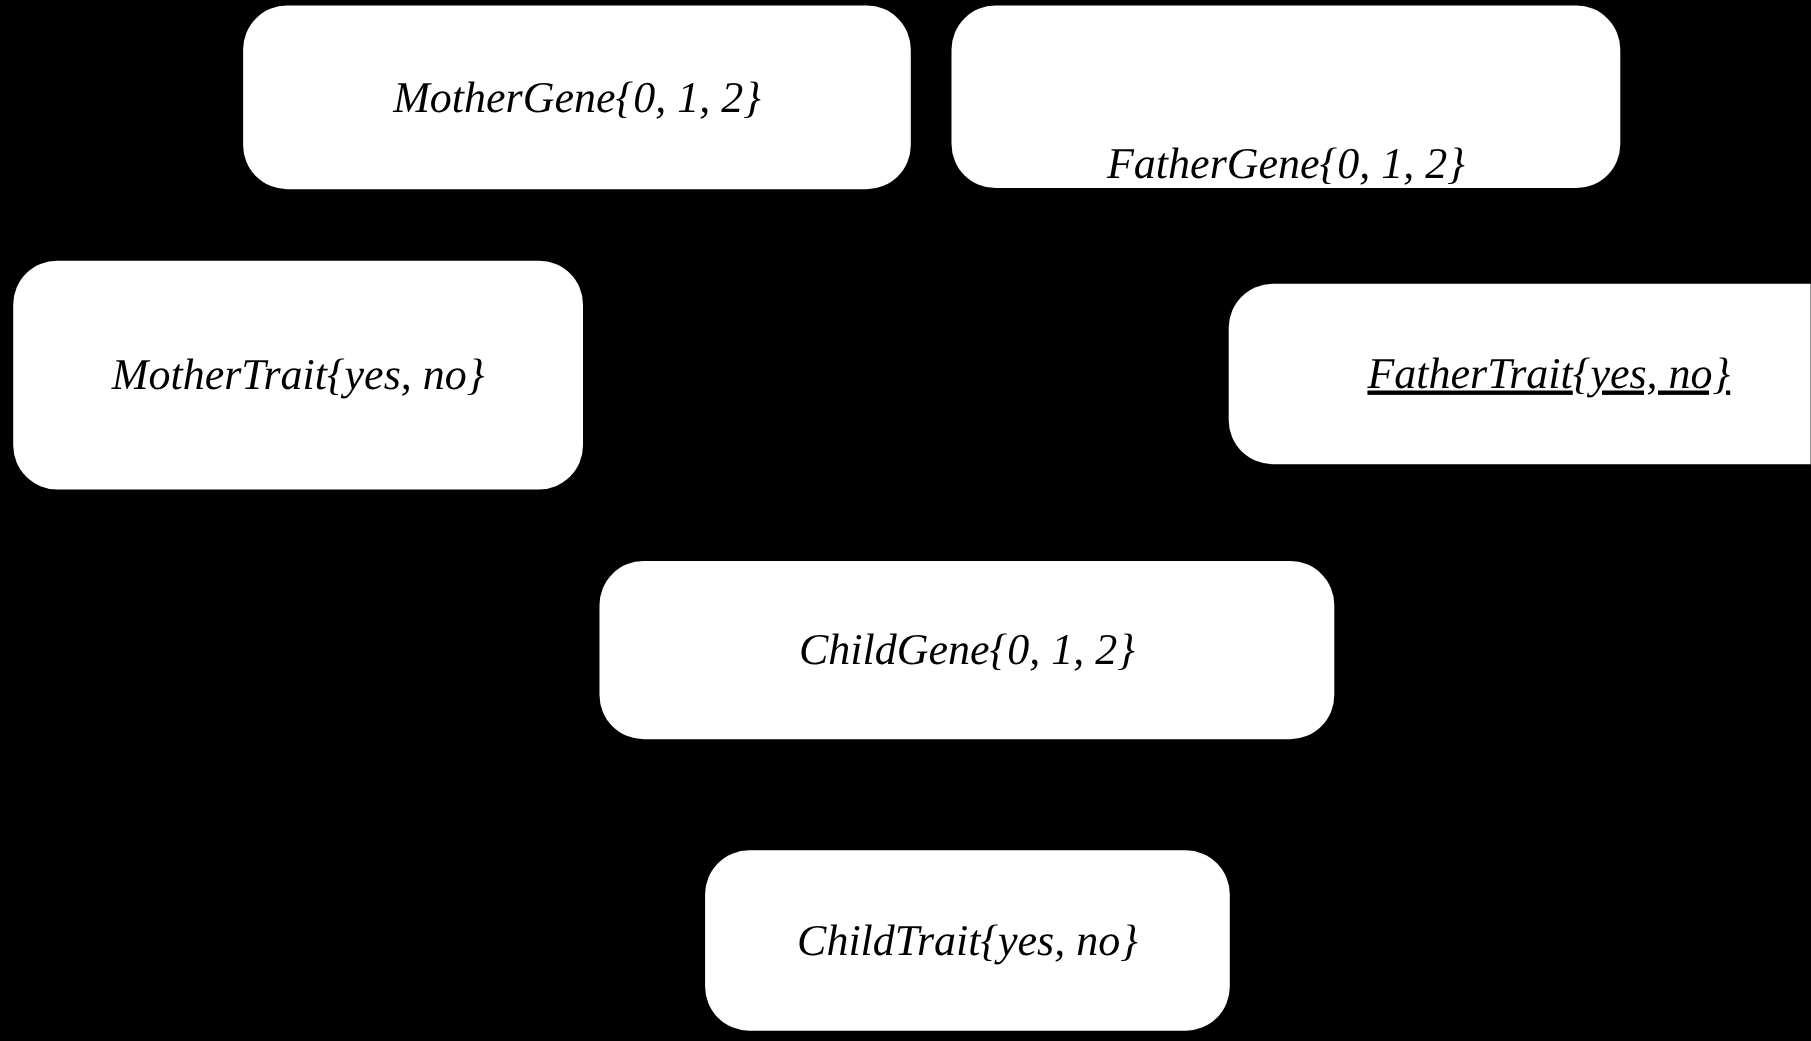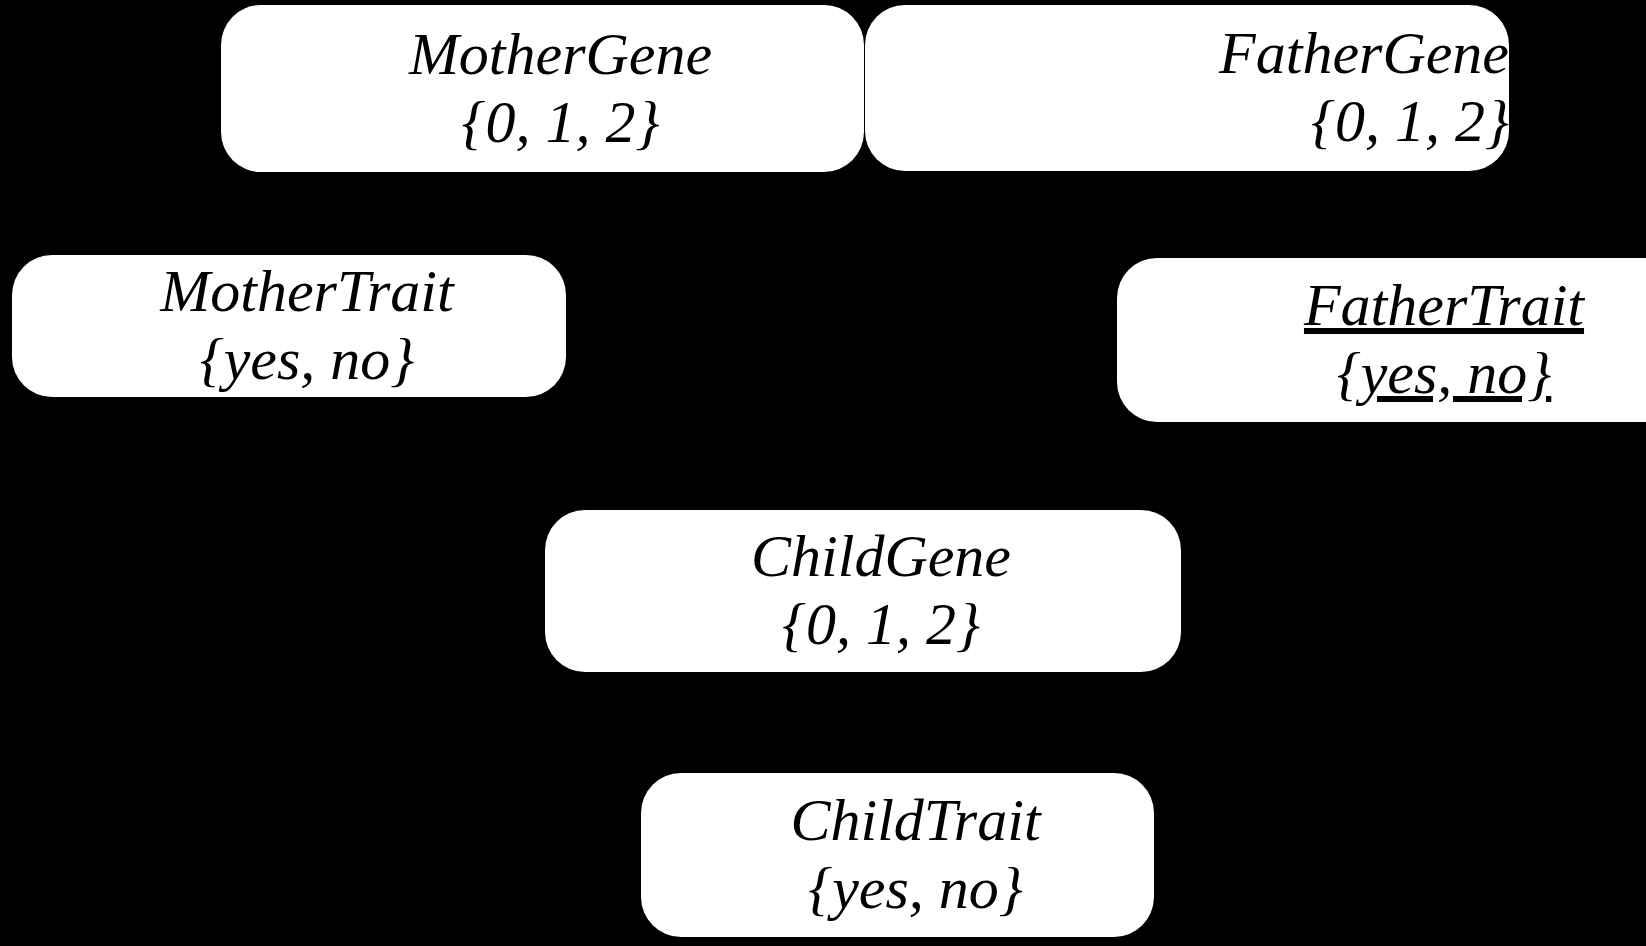--- a/index.html
+++ b/index.html
@@ -15,39 +15,38 @@
     width: 1646px;
     height: 946px;
     font-family: "Liberation Serif", serif;
   }
   .node {
     position: absolute;
     background: var(--node-fill, #ffffff);
     color: var(--node-text, #000000);
     border-radius: 40px;
     display: flex;
-    flex-direction: column;
+    flex-direction: row;
     align-items: center;
     justify-content: center;
     text-align: center;
     font-style: italic;
-    font-size: 60px;
+    font-size: 40px;
     line-height: 1.13;
-    padding-left: 36px;
   }
   .node .node-label,
   .node .node-domain {
     white-space: nowrap;
   }
   
   .node-mother-gene  { left: 221px;  top: 5px;   width: 607px; height: 167px; }
   .node-father-gene  { left: 865px;  top: 5px;   width: 608px; height: 166px; align-items: flex-end; }
-  .node-mother-trait { left: 12px;   top: 255px; width: 518px; height: 142px; }
+  .node-mother-trait { left: 12px;   top: 237px; width: 518px; height: 208px; }
   .node-father-trait { left: 1117px; top: 258px; width: 582px; height: 164px; text-decoration: underline; }
-  .node-child-gene   { left: 545px;  top: 510px; width: 600px; height: 162px; }
+  .node-child-gene   { left: 545px;  top: 510px; width: 668px; height: 162px; }
   .node-child-trait  { left: 605px;  top: 773px; width: 477px; height: 164px; margin-left: 36px; }
 </style>
 </head>
 <body>
 
 <div class="diagram">
 
   <div class="node node-mother-gene">
     <span class="node-label">MotherGene</span>
     <span class="node-domain">{0, 1, 2}</span>

